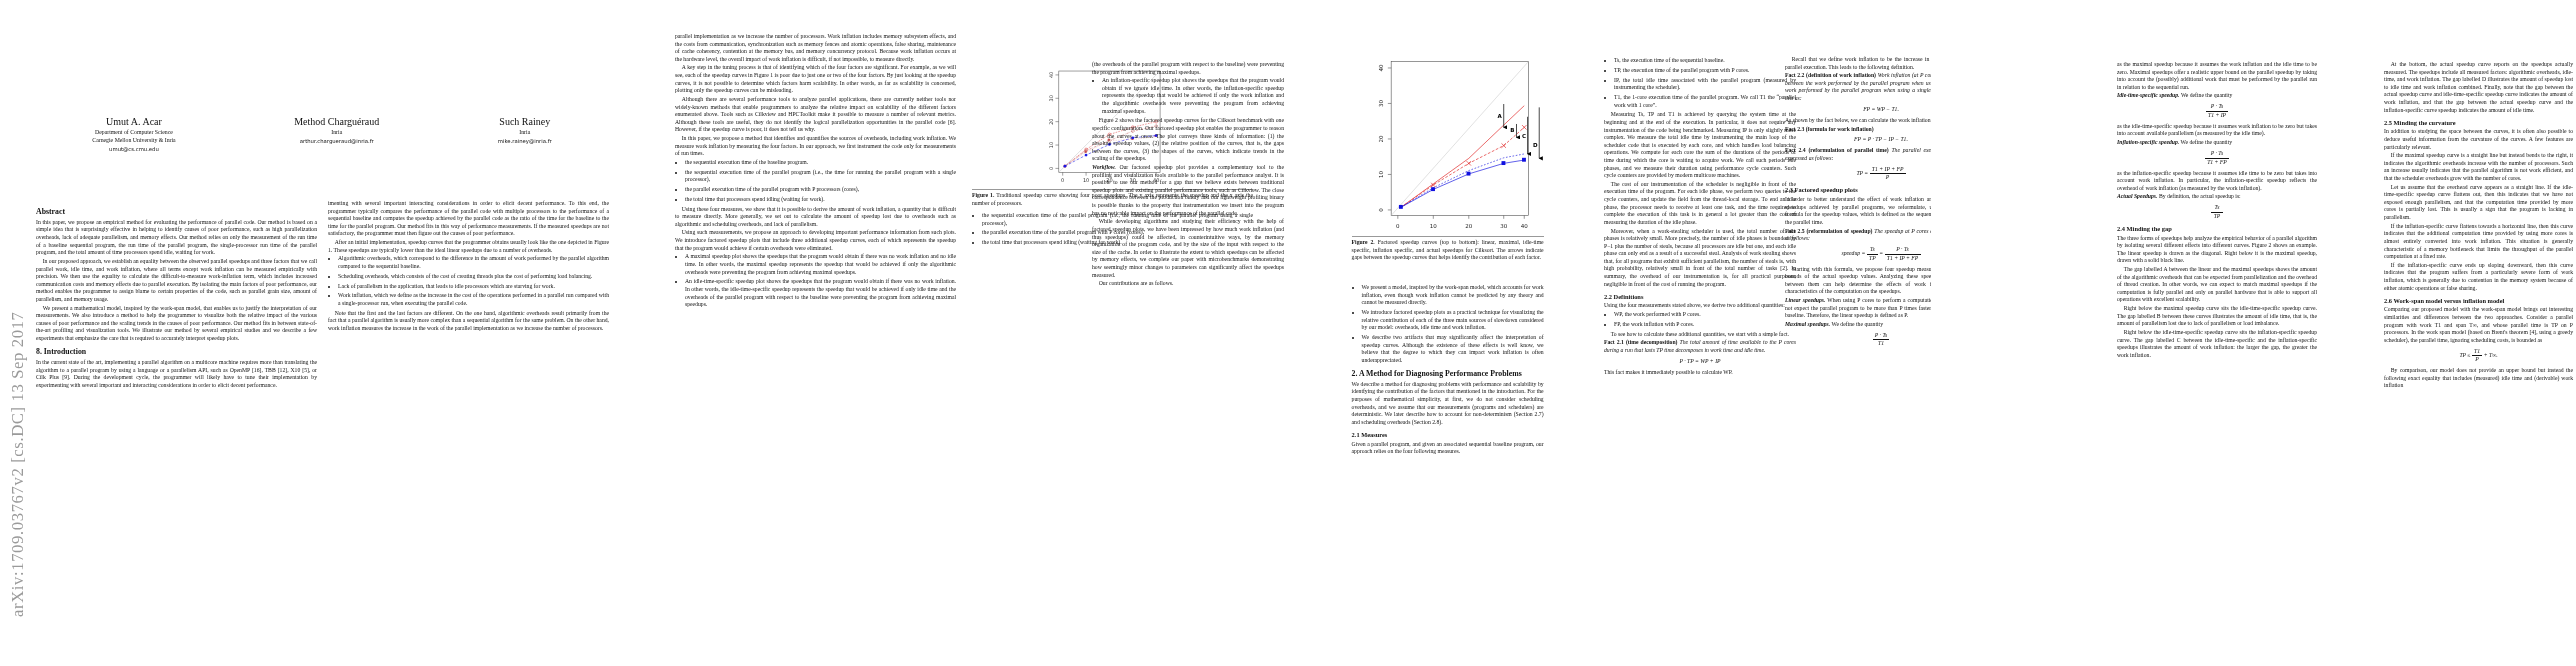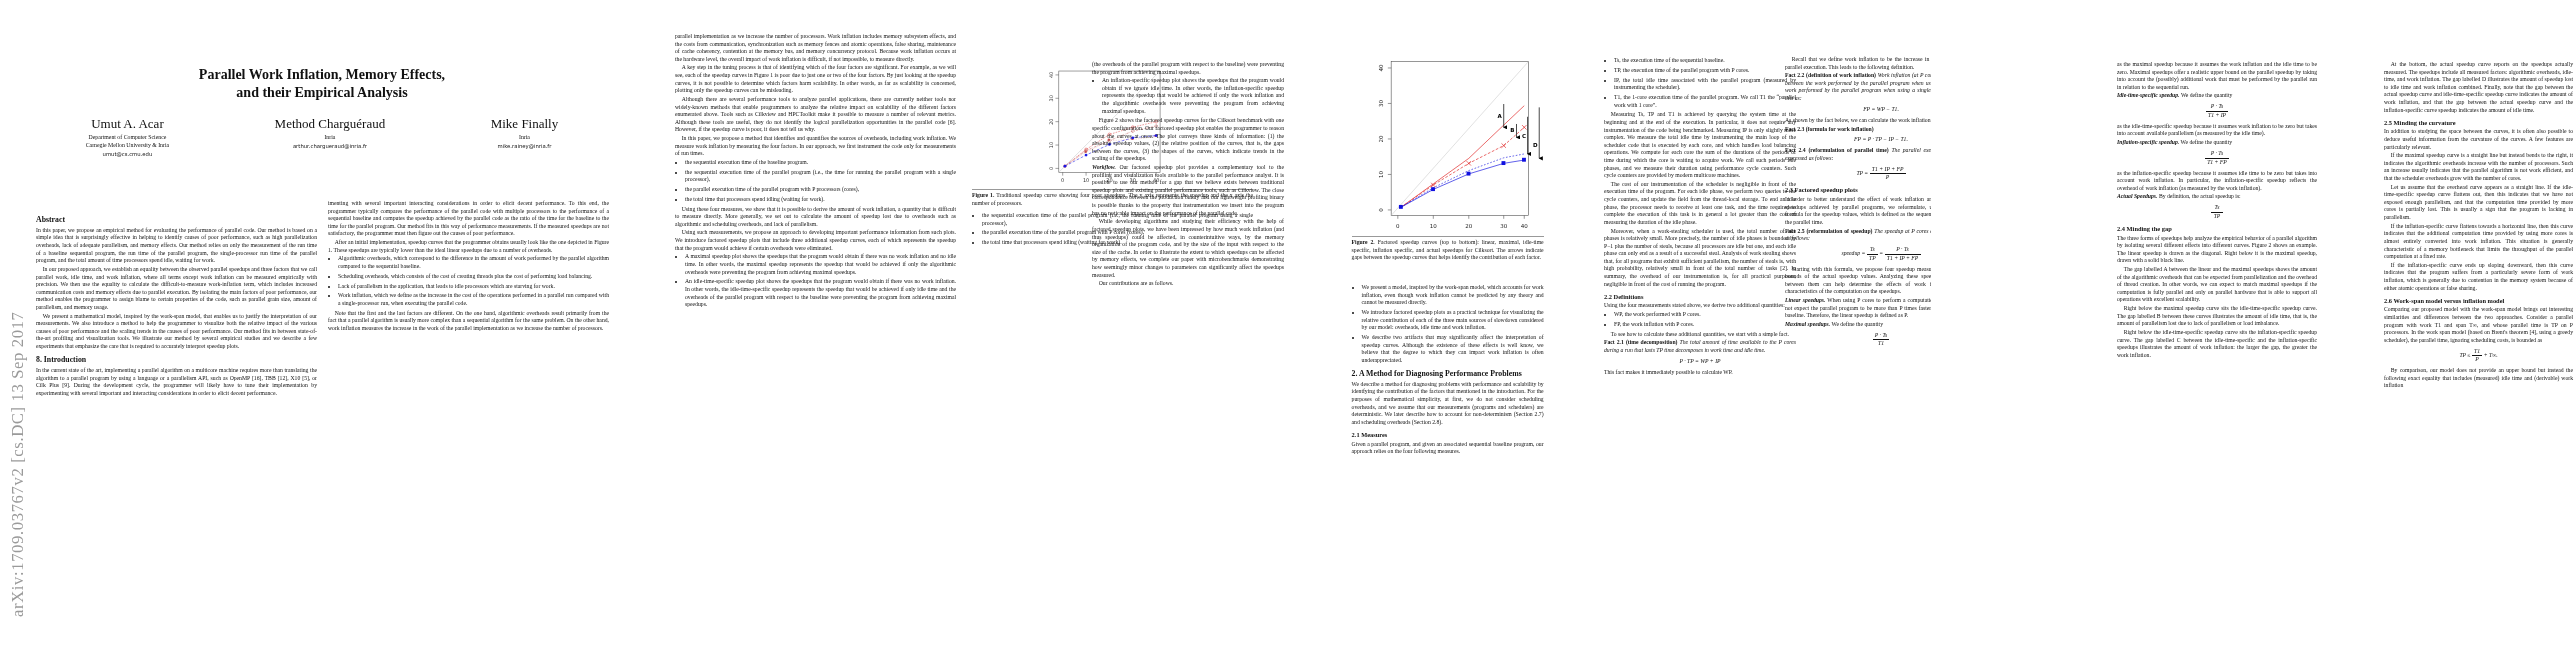--- a/index.html
+++ b/index.html
@@ -3,21 +3,21 @@
 <meta charset="utf-8">
 <style>
   html, body { margin:0; padding:0; background:#ffffff; }
   body { width:2576px; height:667px; position:relative; overflow:hidden; font-family:"Liberation Serif", serif; color:#111; }
   .page { position:absolute; top:0; height:667px; width:644px; background:#fff; }
   .col { position:absolute; top:33px; width:281px; font-size:5.7px; line-height:7.6px; text-align:justify; }
   .col p { margin:0 0 1.1px 0; text-indent:6.7px; }
   .col p.noind { text-indent:0; }
   h1.title { position:absolute; left:0; width:644px; top:66px; margin:0; text-align:center; font-size:14px; line-height:18.3px; font-weight:bold; }
   .authors { position:absolute; top:116px; left:33px; width:578px; display:flex; justify-content:space-around; text-align:center; }
-  .author .name { font-size:13px; margin-bottom:2px; }
+  .author .name { font-size:10px; margin-bottom:2px; }
   .author .aff { font-size:5.8px; line-height:7.8px; }
   .author .email { font-family:"DejaVu Sans", sans-serif; font-size:5.3px; line-height:9px; }
   .arxiv { position:absolute; left:7.8px; top:617px; transform-origin:left top; transform:rotate(-90deg); font-size:16.7px; color:#9a9a9a; white-space:nowrap; letter-spacing:0.6px; }
   h2.sec { font-size:7.8px; font-weight:bold; margin:5.6px 0 3.3px 0; }
   h3.sub { font-size:6.4px; font-weight:bold; margin:4.4px 0 2.2px 0; }
   ul.bul { margin:1.1px 0 2.2px 0; padding-left:10px; }
   ul.bul li { margin-bottom:2.2px; }
   .fig { position:absolute; }
   .fig svg { display:block; }
   .caption { font-size:5.7px; line-height:7.6px; text-align:justify; border-top:0.6px solid #999; padding-top:2.2px; }
@@ -27,45 +27,41 @@
   .frac .n { display:block; border-bottom:0.6px solid #111; padding:0 2.2px; }
   .frac .d { display:block; padding:0 2.2px; }
   em.def { font-style:italic; }
   b.run { font-weight:bold; font-style:italic; }
 </style>
 </head>
 <body>
 
 <div class="page" style="left:0;">
   <div class="arxiv">arXiv:1709.03767v2  [cs.DC]  13 Sep 2017</div>
-  <h1 class="title">
-    <span>Parallel Work Inflation, Memory Effects,</span><br>
-    <span>and their Empirical Analysis</span>
-  </h1>
   <div class="authors">
     <div class="author">
       <div class="name">Umut A. Acar</div>
       <div class="aff">Department of Computer Science</div>
       <div class="aff">Carnegie Mellon University &amp; Inria</div>
       <div class="email">umut@cs.cmu.edu</div>
     </div>
     <div class="author">
       <div class="name">Method Charguéraud</div>
       <div class="aff">Inria</div>
       <div class="email">arthur.chargueraud@inria.fr</div>
     </div>
     <div class="author">
-      <div class="name">Mike Finally</div>
+      <div class="name">Such Rainey</div>
       <div class="aff">Inria</div>
       <div class="email">mike.rainey@inria.fr</div>
     </div>
   </div>
 
   <div class="col" style="left:36px; top:200px;">
-    <h2 class="sec" style="margin-top:16px;">Abstract</h2>
+    <h2 class="sec" style="margin-top:8px;">Abstract</h2>
     <p class="noind">In this paper, we propose an empirical method for evaluating the performance of parallel code. Our method is based on a simple idea that is surprisingly effective in helping to identify causes of poor performance, such as high parallelization overheads, lack of adequate parallelism, and memory effects. Our method relies on only the measurement of the run time of a baseline sequential program, the run time of the parallel program, the single-processor run time of the parallel program, and the total amount of time processors spend idle, waiting for work.</p>
     <p>In our proposed approach, we establish an equality between the observed parallel speedups and three factors that we call parallel work, idle time, and work inflation, where all terms except work inflation can be measured empirically with precision. We then use the equality to calculate the difficult-to-measure work-inflation term, which includes increased communication costs and memory effects due to parallel execution. By isolating the main factors of poor performance, our method enables the programmer to assign blame to certain properties of the code, such as parallel grain size, amount of parallelism, and memory usage.</p>
     <p>We present a mathematical model, inspired by the work-span model, that enables us to justify the interpretation of our measurements. We also introduce a method to help the programmer to visualize both the relative impact of the various causes of poor performance and the scaling trends in the causes of poor performance. Our method fits in between state-of-the-art profiling and visualization tools. We illustrate our method by several empirical studies and we describe a few experiments that emphasize the care that is required to accurately interpret speedup plots.</p>
     <h2 class="sec">8.   Introduction</h2>
     <p class="noind">In the current state of the art, implementing a parallel algorithm on a multicore machine requires more than translating the algorithm to a parallel program by using a language or a parallelism API, such as OpenMP [16], TBB [12], X10 [5], or Cilk Plus [9]. During the development cycle, the programmer will likely have to tune their implementation by experimenting with several important and interacting considerations in order to elicit decent performance.</p>
   </div>
 
   <div class="col" style="left:328px; top:200px;">
     <p class="noind">imenting with several important interacting considerations in order to elicit decent performance. To this end, the programmer typically compares the performance of the parallel code with multiple processors to the performance of a sequential baseline and computes the speedup achieved by the parallel code as the ratio of the time for the baseline to the time for the parallel program. Our method fits in this way of performance measurements. If the measured speedups are not satisfactory, the programmer must then figure out the causes of poor performance.</p>
     <p>After an initial implementation, speedup curves that the programmer obtains usually look like the one depicted in Figure 1. These speedups are typically lower than the ideal linear speedups due to a number of overheads.</p>

